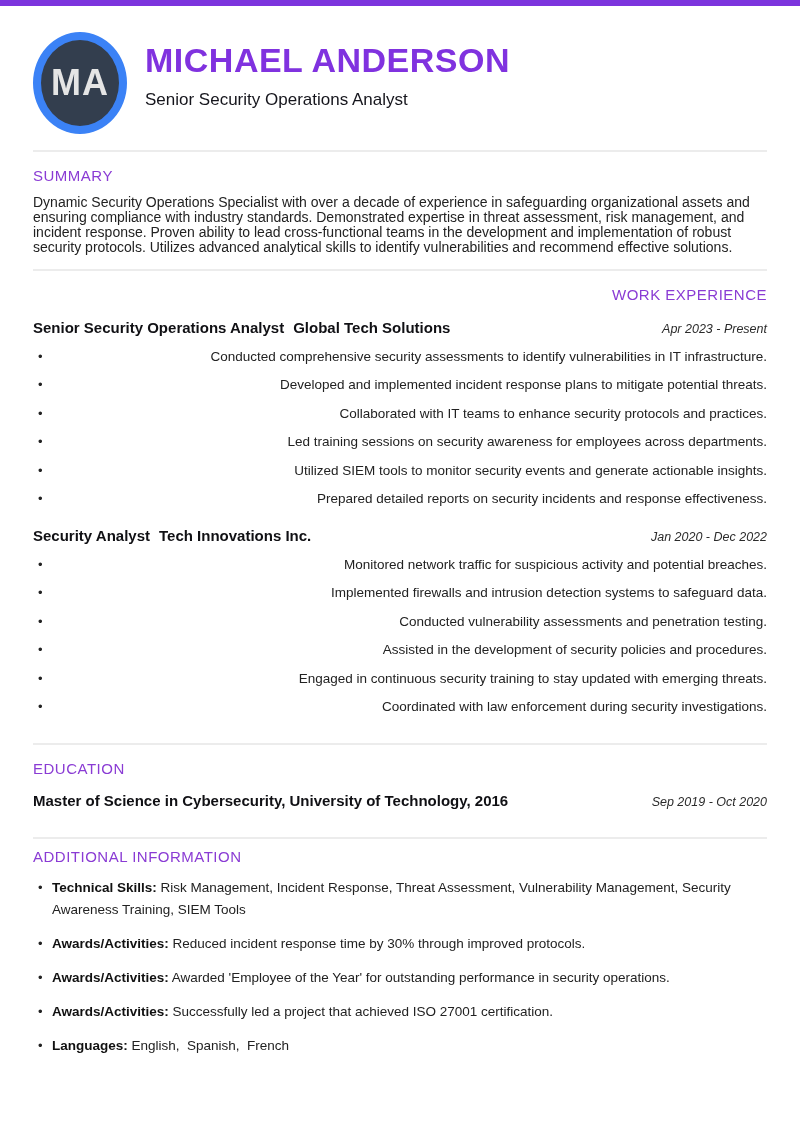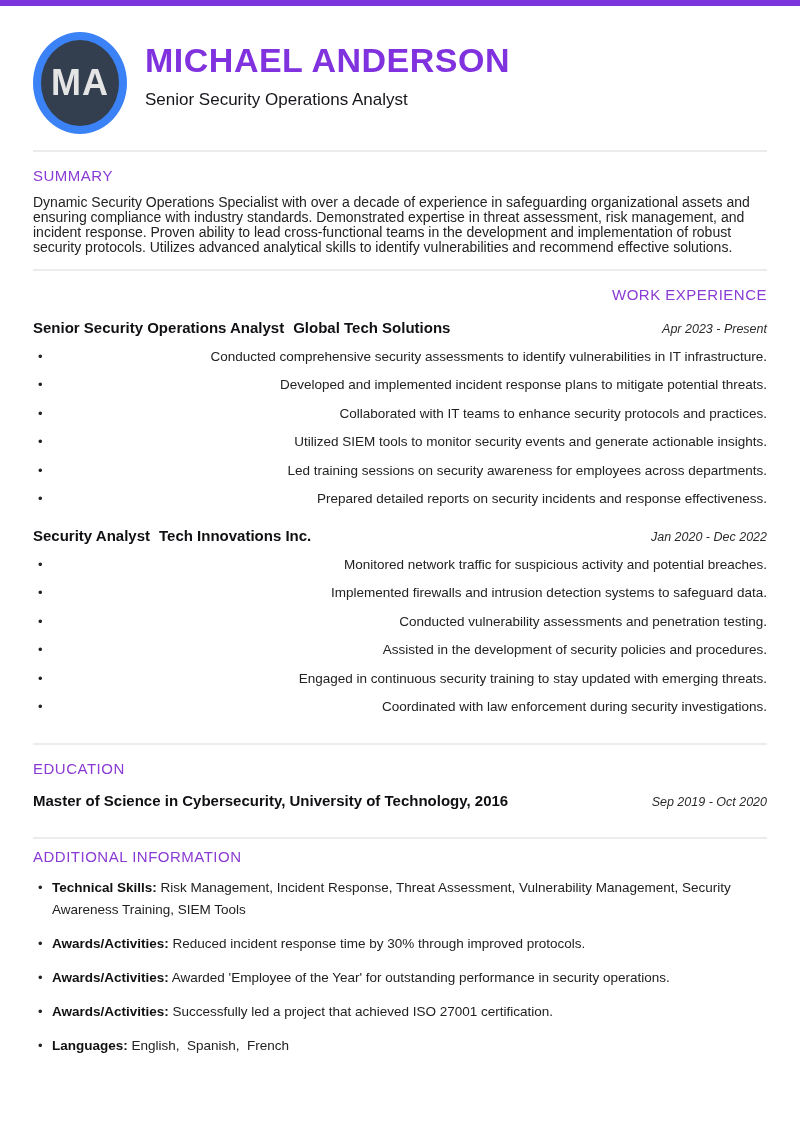--- a/index.html
+++ b/index.html
@@ -107,22 +107,22 @@
       <div class="row">
         <div>
           <span class="entry-title">Senior Security Operations Analyst</span><span class="entry-company">Global Tech Solutions</span>
         </div>
         <span class="entry-date">Apr 2023 - Present</span>
       </div>
       <ul class="bullets">
         <li>Conducted comprehensive security assessments to identify vulnerabilities in IT infrastructure.</li>
         <li>Developed and implemented incident response plans to mitigate potential threats.</li>
         <li>Collaborated with IT teams to enhance security protocols and practices.</li>
+        <li>Led training sessions on security awareness for employees across departments.</li>
         <li>Utilized SIEM tools to monitor security events and generate actionable insights.</li>
-        <li>Led training sessions on security awareness for employees across departments.</li>
         <li>Prepared detailed reports on security incidents and response effectiveness.</li>
       </ul>
     </div>
 
     <div class="job">
       <div class="row">
         <div>
           <span class="entry-title">Security Analyst</span><span class="entry-company">Tech Innovations Inc.</span>
         </div>
         <span class="entry-date">Jan 2020 - Dec 2022</span>

